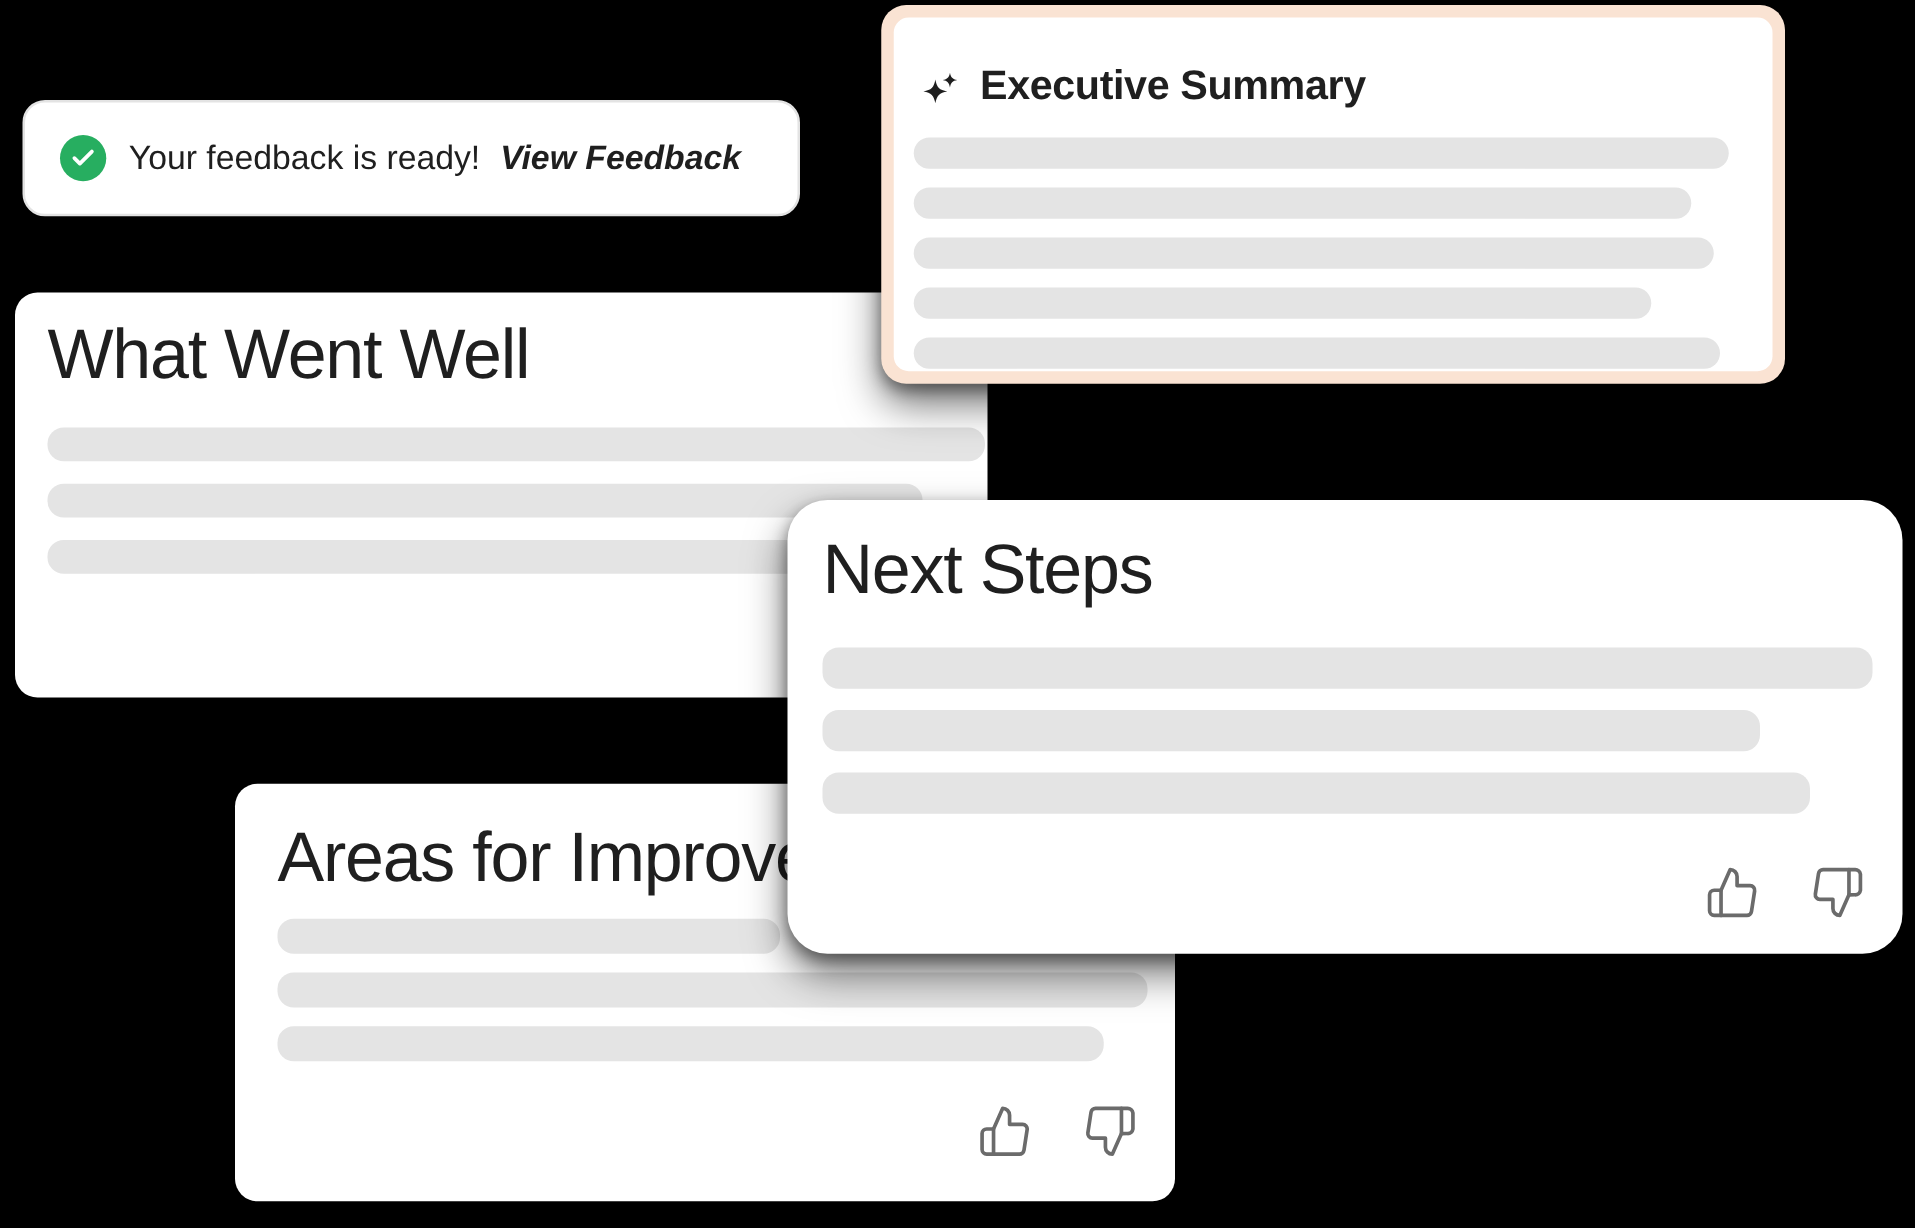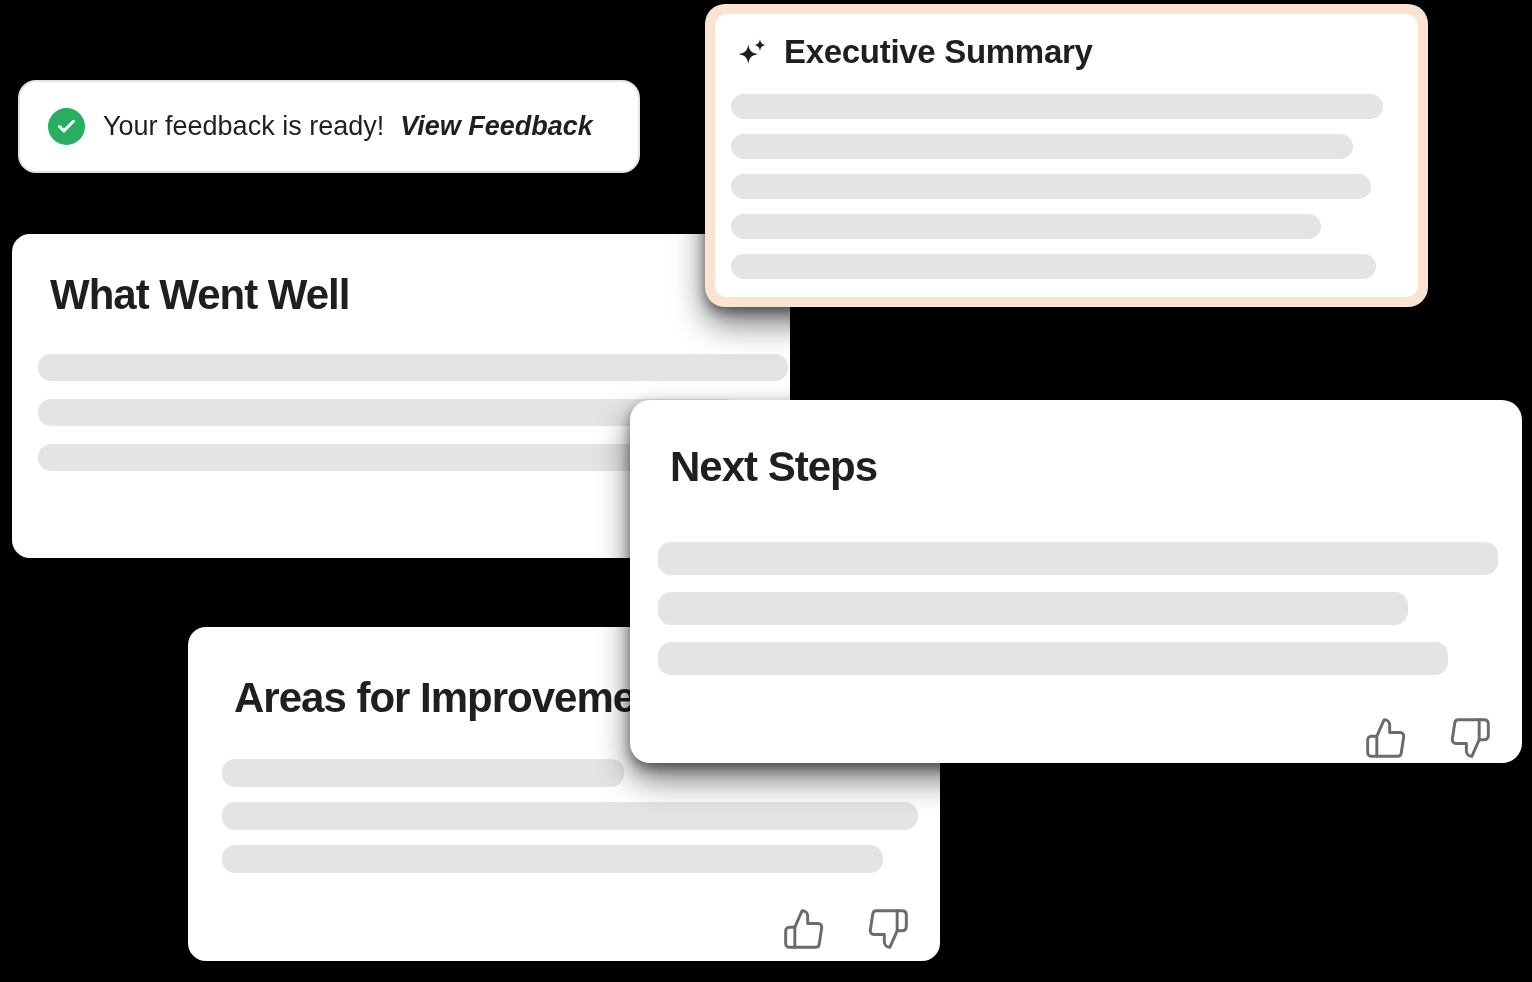--- a/index.html
+++ b/index.html
@@ -50,52 +50,52 @@
     background: var(--accent-peach, #FAE3D3);
     padding: 10px;
     z-index: 4;
   }
   .exec-inner {
     background: #ffffff; border-radius: 12px;
     width: 100%; height: 100%; box-sizing: border-box;
     padding: 14px 16px;
   }
   .title-row {
-    display: flex; align-items: center; gap: 15px;
-    margin: 4px 0 0 4px;
+    display: flex; align-items: flex-end; gap: 15px;
+    margin: 20px 0 0 4px;
   }
   .sparkle { display: flex; color: var(--text, #1f1f1f); }
   .exec-title {
     margin: 0; font-size: 33px; font-weight: 700;
     letter-spacing: -0.3px; line-height: 40px;
   }
   #exec .bars { margin-top: 22px; margin-left: 0; }
 
   
   .section-title {
-    margin: 12px; font-size: 42px; font-weight: 700;
+    margin: 0; font-size: 56px; font-weight: 400;
     letter-spacing: -1px; line-height: 42px;
   }
   .bars { display: flex; flex-direction: column; }
   .bar {
     background: var(--skeleton, #E4E4E4);
     border-radius: 13px;
     flex: 0 0 auto;
   }
 
   #www {
     left: 12px; top: 234px; width: 778px; height: 324px;
     border-radius: 18px; z-index: 1;
     padding: 28px 0 0 26px;
   }
   #www .bars { margin-top: 38px; }
 
   #next {
     left: 630px; top: 400px; width: 892px; height: 363px;
-    border-radius: 20px; z-index: 3;
+    border-radius: 32px; z-index: 3;
     padding: 34px 30px 0 28px;
     display: flex; flex-direction: column;
   }
   #next .bars { margin-top: 42px; }
   #next .thumbs { margin-top: 41px; }
 
   #areas {
     left: 188px; top: 627px; width: 752px; height: 334px;
     border-radius: 18px; z-index: 2;
     padding: 38px 30px 0 34px;

